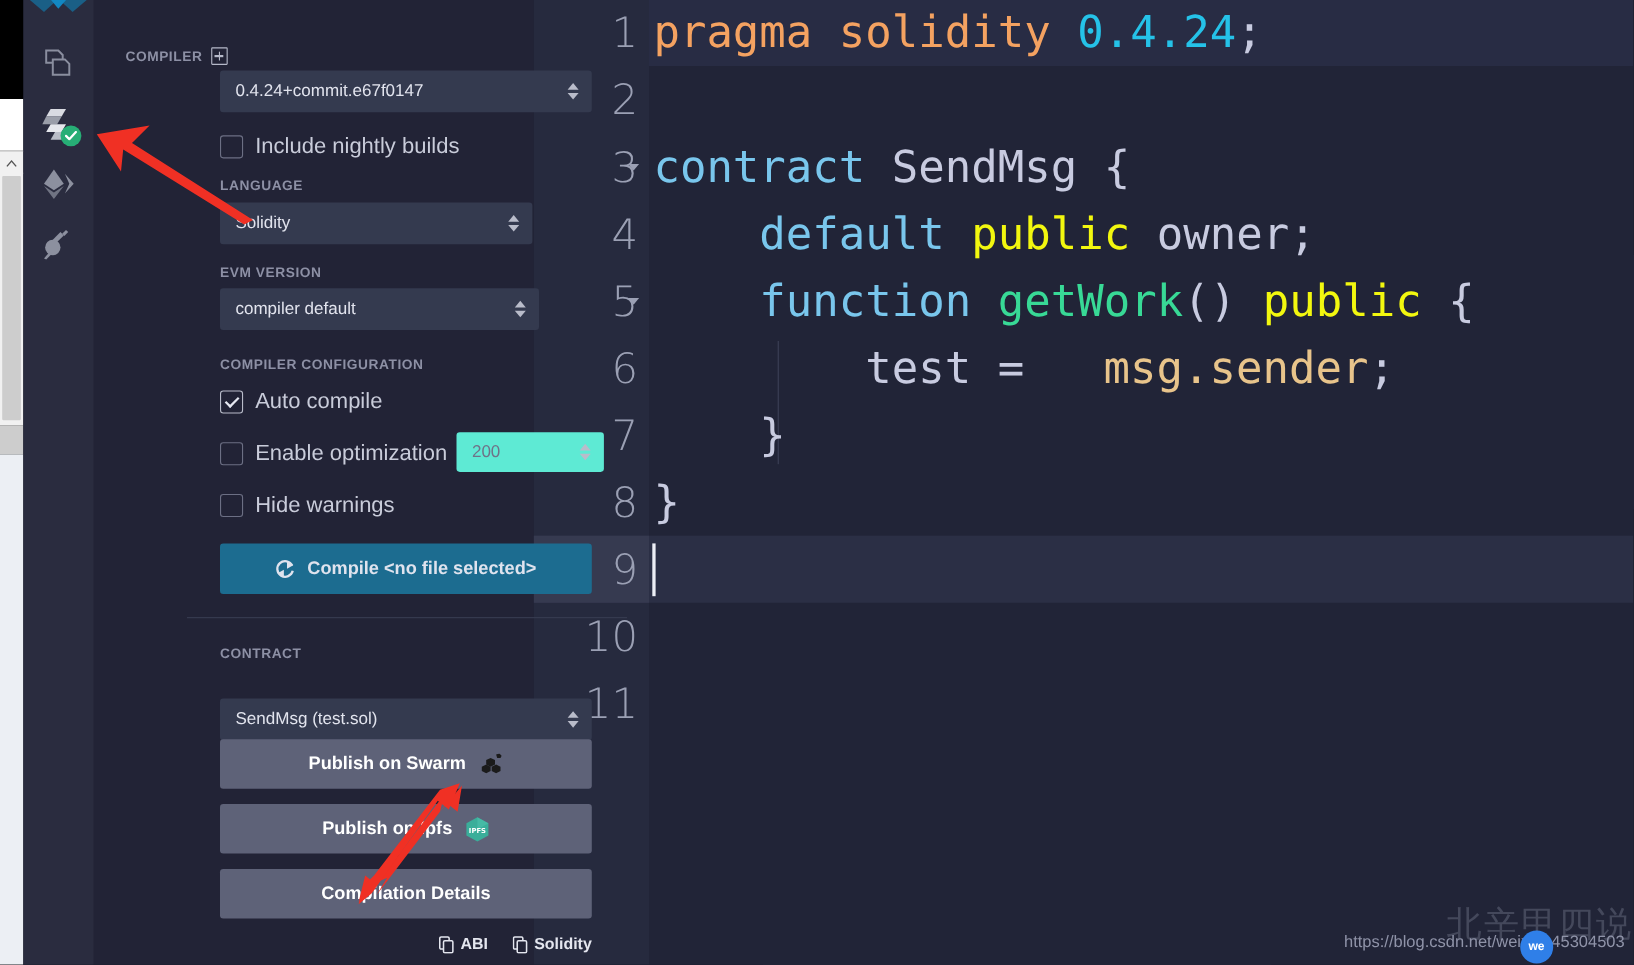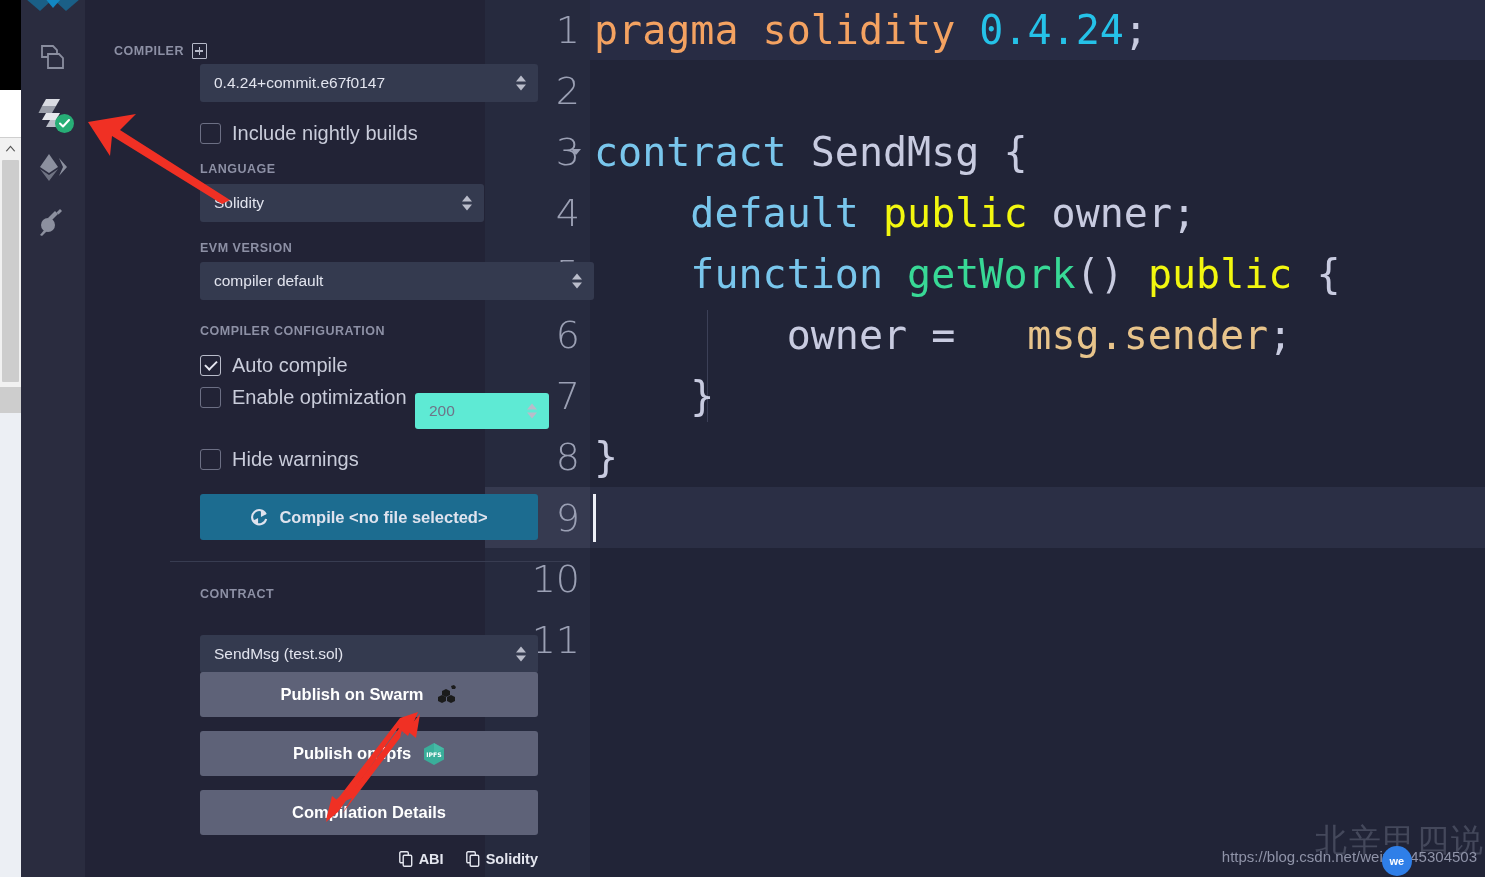--- a/index.html
+++ b/index.html
@@ -366,36 +366,36 @@
     <div class="sec-label" style="position:absolute; left:115px; top:162px;">LANGUAGE</div>
     <div class="select-box" style="position:absolute; left:115px; top:184px; width:284px; box-sizing:border-box;">
       <span>Solidity</span>
       <span class="spin-arrows">
           <i class="up"></i>
           <i class="dn"></i>
         </span>
     </div>
 
     <div class="sec-label" style="position:absolute; left:115px; top:241px;">EVM VERSION</div>
-    <div class="select-box" style="position:absolute; left:115px; top:262px; width:394px; box-sizing:border-box;">
+    <div class="select-box" style="position:absolute; left:115px; top:262px; width:290px; box-sizing:border-box;">
       <span>compiler default</span>
       <span class="spin-arrows">
           <i class="up"></i>
           <i class="dn"></i>
         </span>
     </div>
 
     <div class="sec-label" style="position:absolute; left:115px; top:324px;">COMPILER CONFIGURATION</div>
 
     <div class="check-row" style="position:absolute; left:115px; top:354px;">
       <span class="cbox checked"></span>
       <span class="check-label">Auto compile</span>
     </div>
 
-    <div class="check-row" style="position:absolute; left:115px; top:386px;">
+    <div class="check-row" style="position:absolute; left:115px; top:401px;">
       <span class="cbox"></span>
       <span class="check-label">Enable optimization</span>
     </div>
     <div class="num-input" style="position:absolute; left:330px; top:393px;">
       <span>200</span>
       <span class="spin-arrows">
           <i class="up"></i>
           <i class="dn"></i>
         </span>
     </div>
@@ -493,21 +493,21 @@
         </div>
         <div class="code-line" style="top: 243px;">
           <div class="ln-bg"></div>
           <div class="ln">5</div>
           <div class="fold"></div>
           <div class="code-txt"><span class="t-lblue">    function </span><span class="t-green">getWork</span><span class="t-white">() </span><span class="t-yellow">public </span><span class="t-white">{</span></div>
         </div>
         <div class="code-line" style="top: 304px;">
           <div class="ln-bg"></div>
           <div class="ln">6</div>
-          <div class="code-txt"><span class="t-white">        owner = </span><span class="t-tan">msg.sender</span><span class="t-white">;</span></div>
+          <div class="code-txt"><span class="t-white">        test = </span><span class="t-tan">msg.sender</span><span class="t-white">;</span></div>
         </div>
         <div class="code-line" style="top: 365px;">
           <div class="ln-bg"></div>
           <div class="ln">7</div>
           <div class="code-txt"><span class="t-white">    }</span></div>
         </div>
         <div class="code-line" style="top: 426px;">
           <div class="ln-bg"></div>
           <div class="ln">8</div>
           <div class="code-txt"><span class="t-white">}</span></div>

